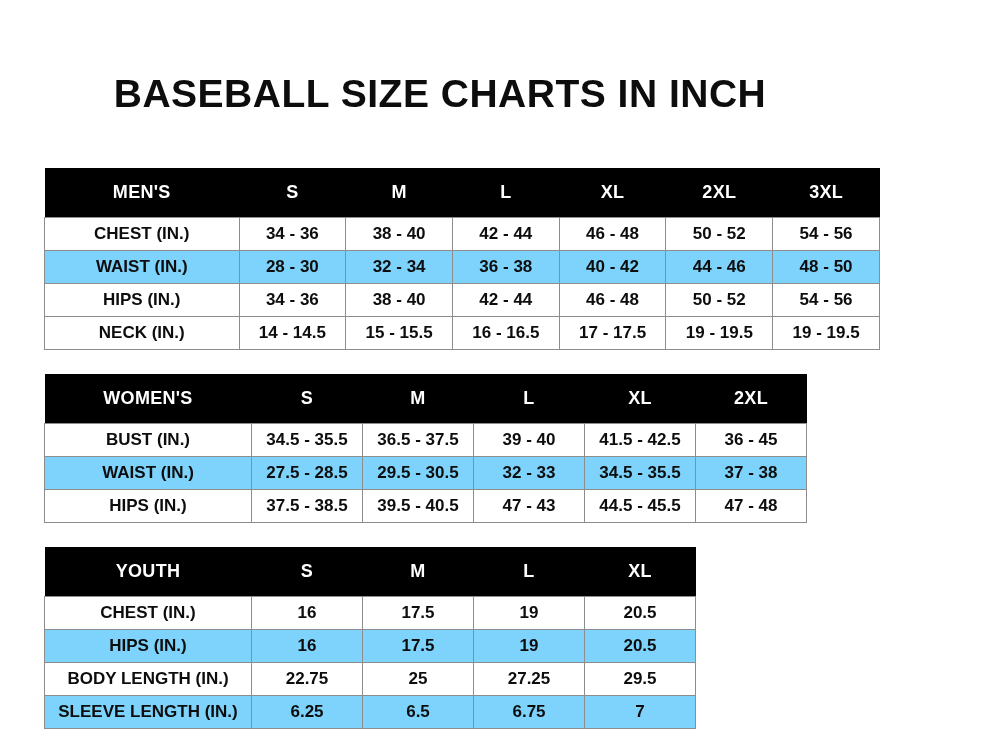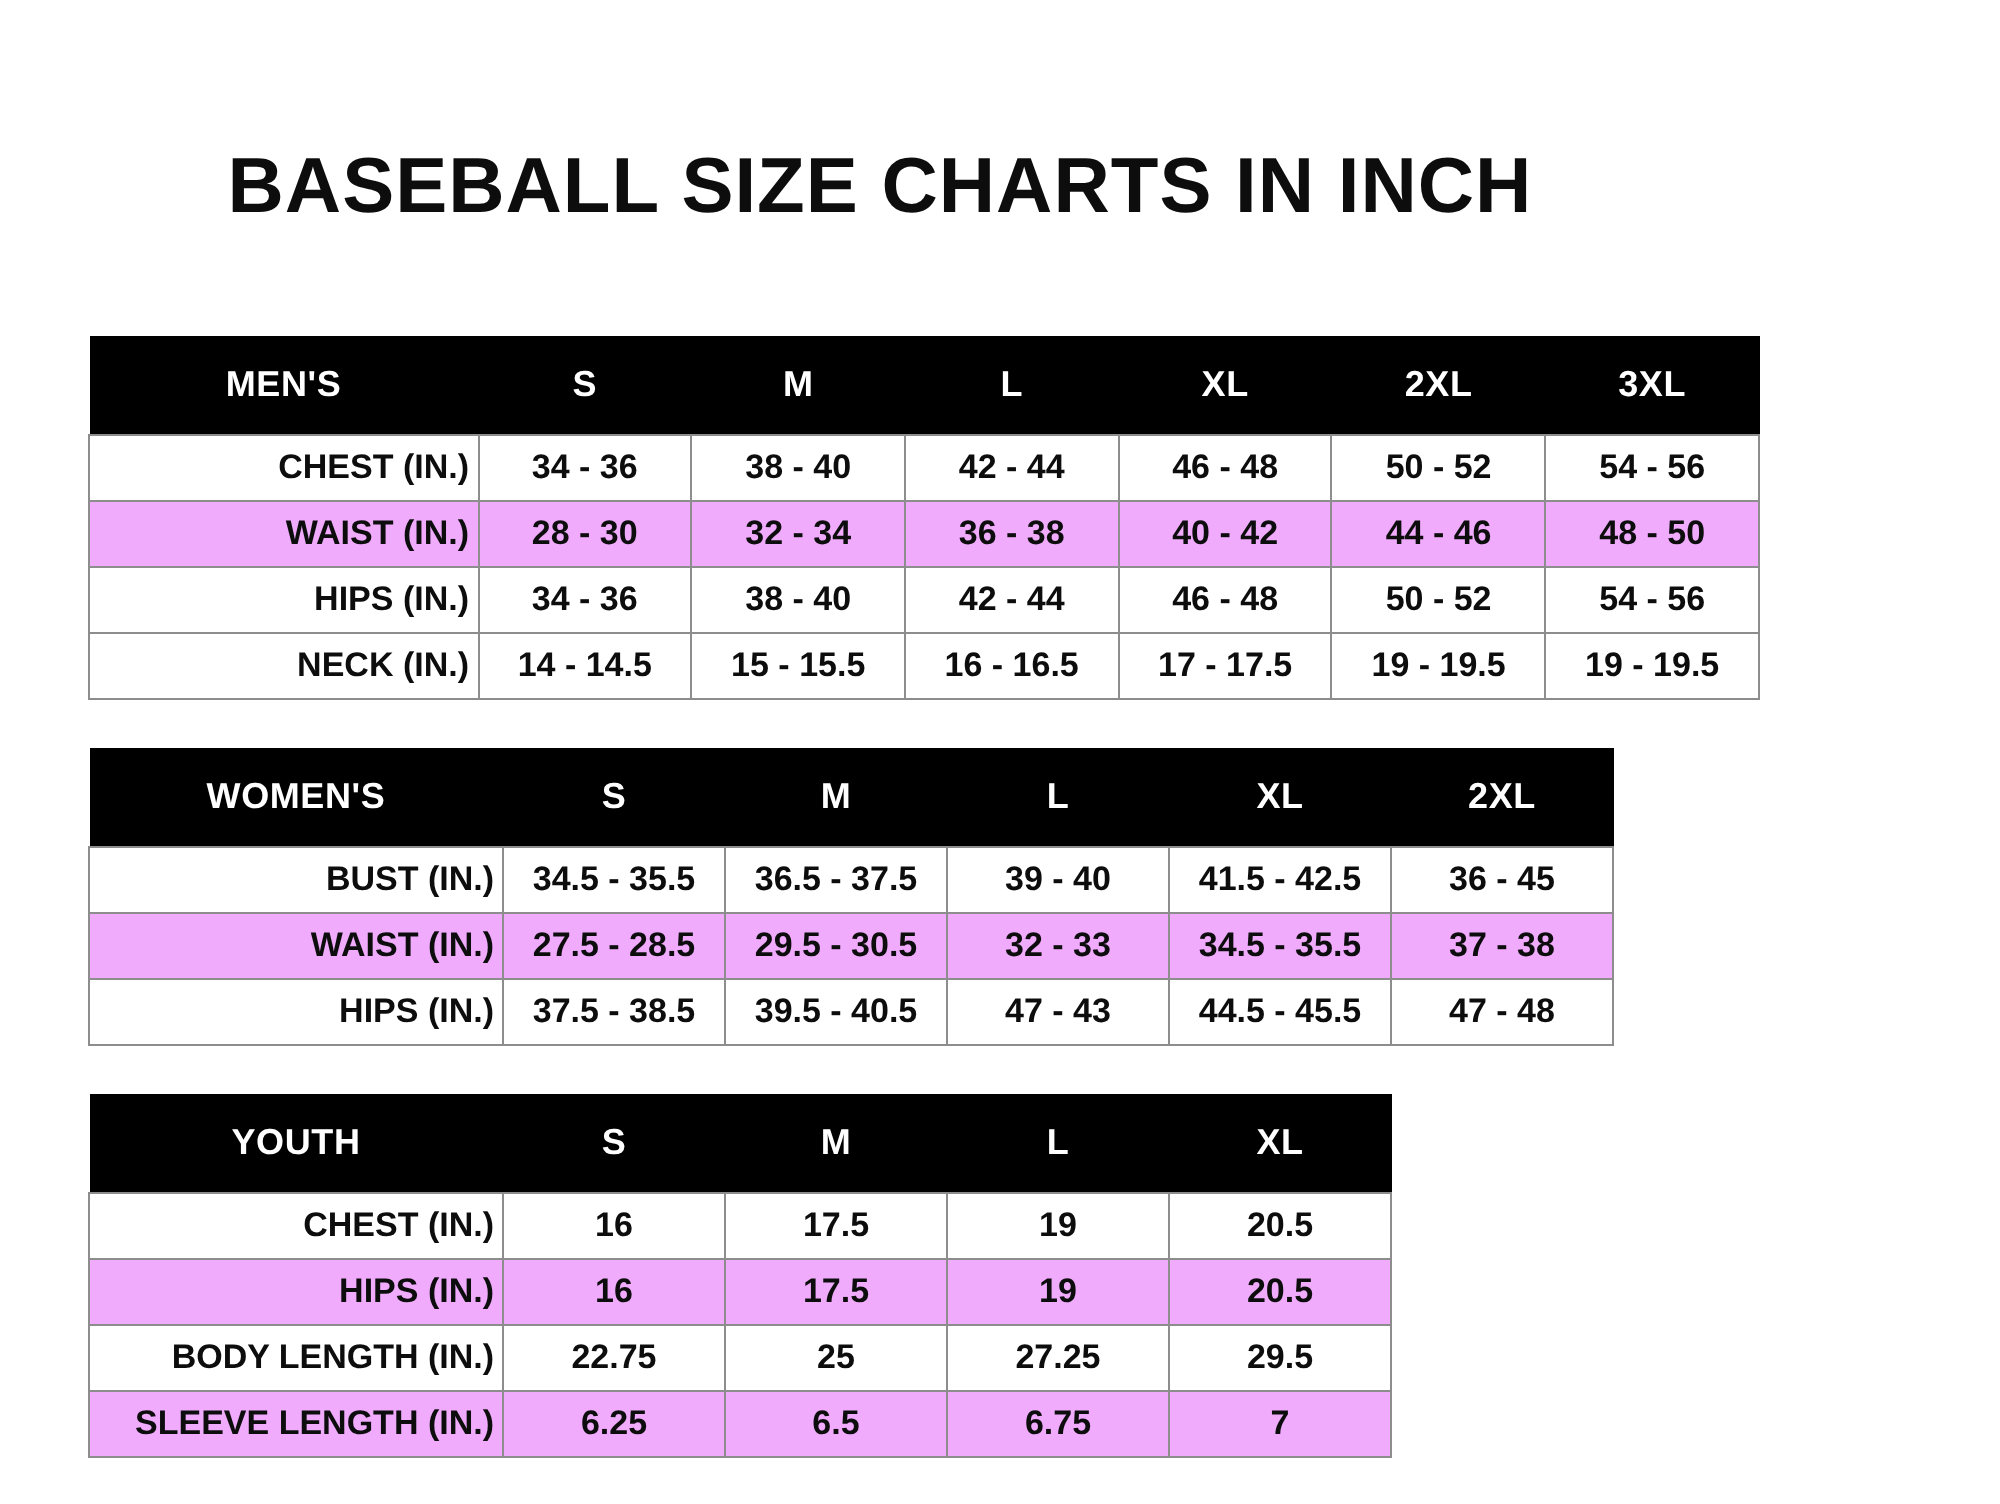--- a/index.html
+++ b/index.html
@@ -57,25 +57,25 @@
   }
   tbody td {
     border: 1px solid #8d8d8d;
     padding: 6px 4px;
     text-align: center;
     background: #ffffff;
     color: #0d0d0d;
     white-space: nowrap;
   }
   tbody tr.alt td {
-    background: #f0abfc;
+    background: #7dd3fc;
   }
   tbody td.rowlabel {
     font-weight: bold;
-    text-align: right;
+    text-align: center;
   }
   
   .men col.c0 { width: 207px; }
   .men col.cx { width: 111px; }
 
   .women col.c0 { width: 207px; }
   .women col.cx { width: 111px; }
 
   .youth col.c0 { width: 207px; }
   .youth col.cx { width: 111px; }

